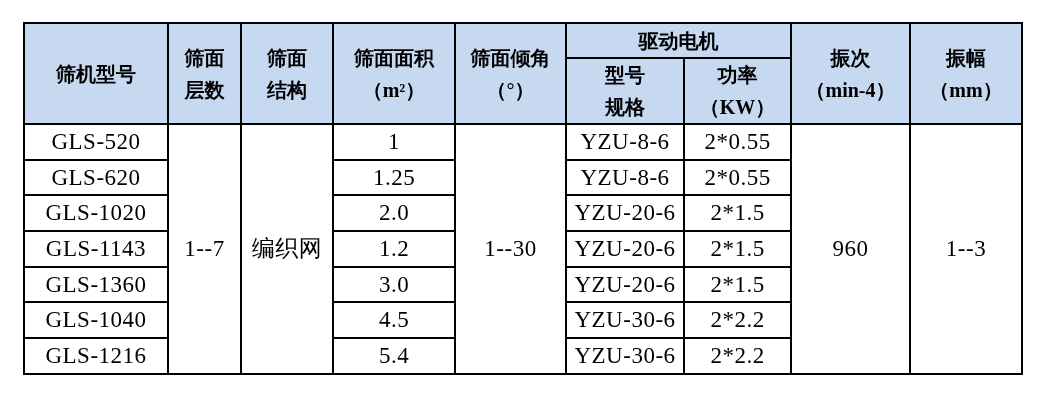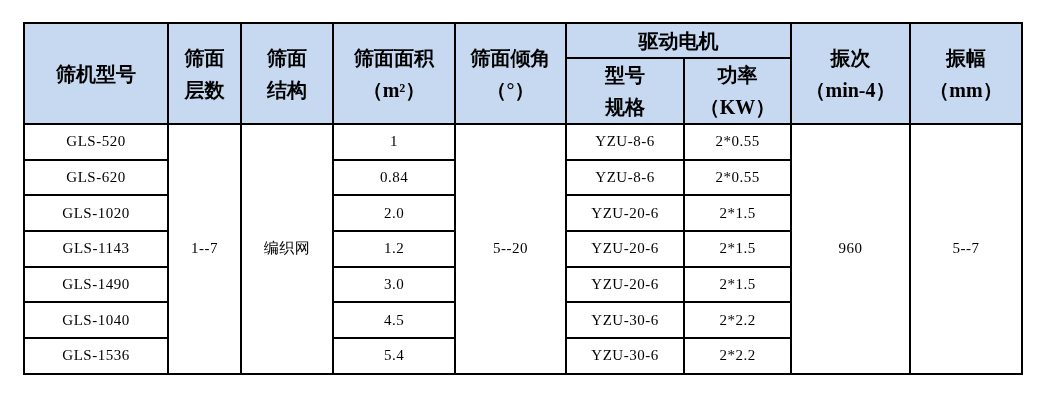--- a/index.html
+++ b/index.html
@@ -23,21 +23,21 @@
   }
   .spec-table thead th{
     background:var(--header-bg);
     font-size:20px;font-weight:bold;
     line-height:1.6;
   }
   .spec-table thead tr.h1{height:35px;}
   .spec-table thead tr.h2{height:65px;}
   .spec-table tbody td{
     background:#ffffff;
-    font-size:15px;font-weight:normal;
+    font-size:23px;font-weight:normal;
     height:35.7px;
     letter-spacing:0.5px;
   }
   .ln{display:block;line-height:1.6;}
 </style>
 </head>
 <body>
 
 <div class="page">
   <table class="spec-table">
@@ -91,57 +91,57 @@
           <span class="ln">（KW）</span>
         </th>
       </tr>
     </thead>
     <tbody>
       <tr>
         <td>GLS-520</td>
         <td rowspan="7">1--7</td>
         <td rowspan="7">编织网</td>
         <td>1</td>
-        <td rowspan="7">5--20</td>
+        <td rowspan="7">1--30</td>
         <td>YZU-8-6</td>
         <td>2*0.55</td>
         <td rowspan="7">960</td>
-        <td rowspan="7">5--7</td>
+        <td rowspan="7">1--3</td>
       </tr>
       <tr>
         <td>GLS-620</td>
-        <td>0.84</td>
+        <td>1.25</td>
         <td>YZU-8-6</td>
         <td>2*0.55</td>
       </tr>
       <tr>
         <td>GLS-1020</td>
         <td>2.0</td>
         <td>YZU-20-6</td>
         <td>2*1.5</td>
       </tr>
       <tr>
         <td>GLS-1143</td>
         <td>1.2</td>
         <td>YZU-20-6</td>
         <td>2*1.5</td>
       </tr>
       <tr>
-        <td>GLS-1490</td>
+        <td>GLS-1360</td>
         <td>3.0</td>
         <td>YZU-20-6</td>
         <td>2*1.5</td>
       </tr>
       <tr>
         <td>GLS-1040</td>
         <td>4.5</td>
         <td>YZU-30-6</td>
         <td>2*2.2</td>
       </tr>
       <tr>
-        <td>GLS-1536</td>
+        <td>GLS-1216</td>
         <td>5.4</td>
         <td>YZU-30-6</td>
         <td>2*2.2</td>
       </tr>
     </tbody>
   </table>
 </div>
 
 </body></html>

